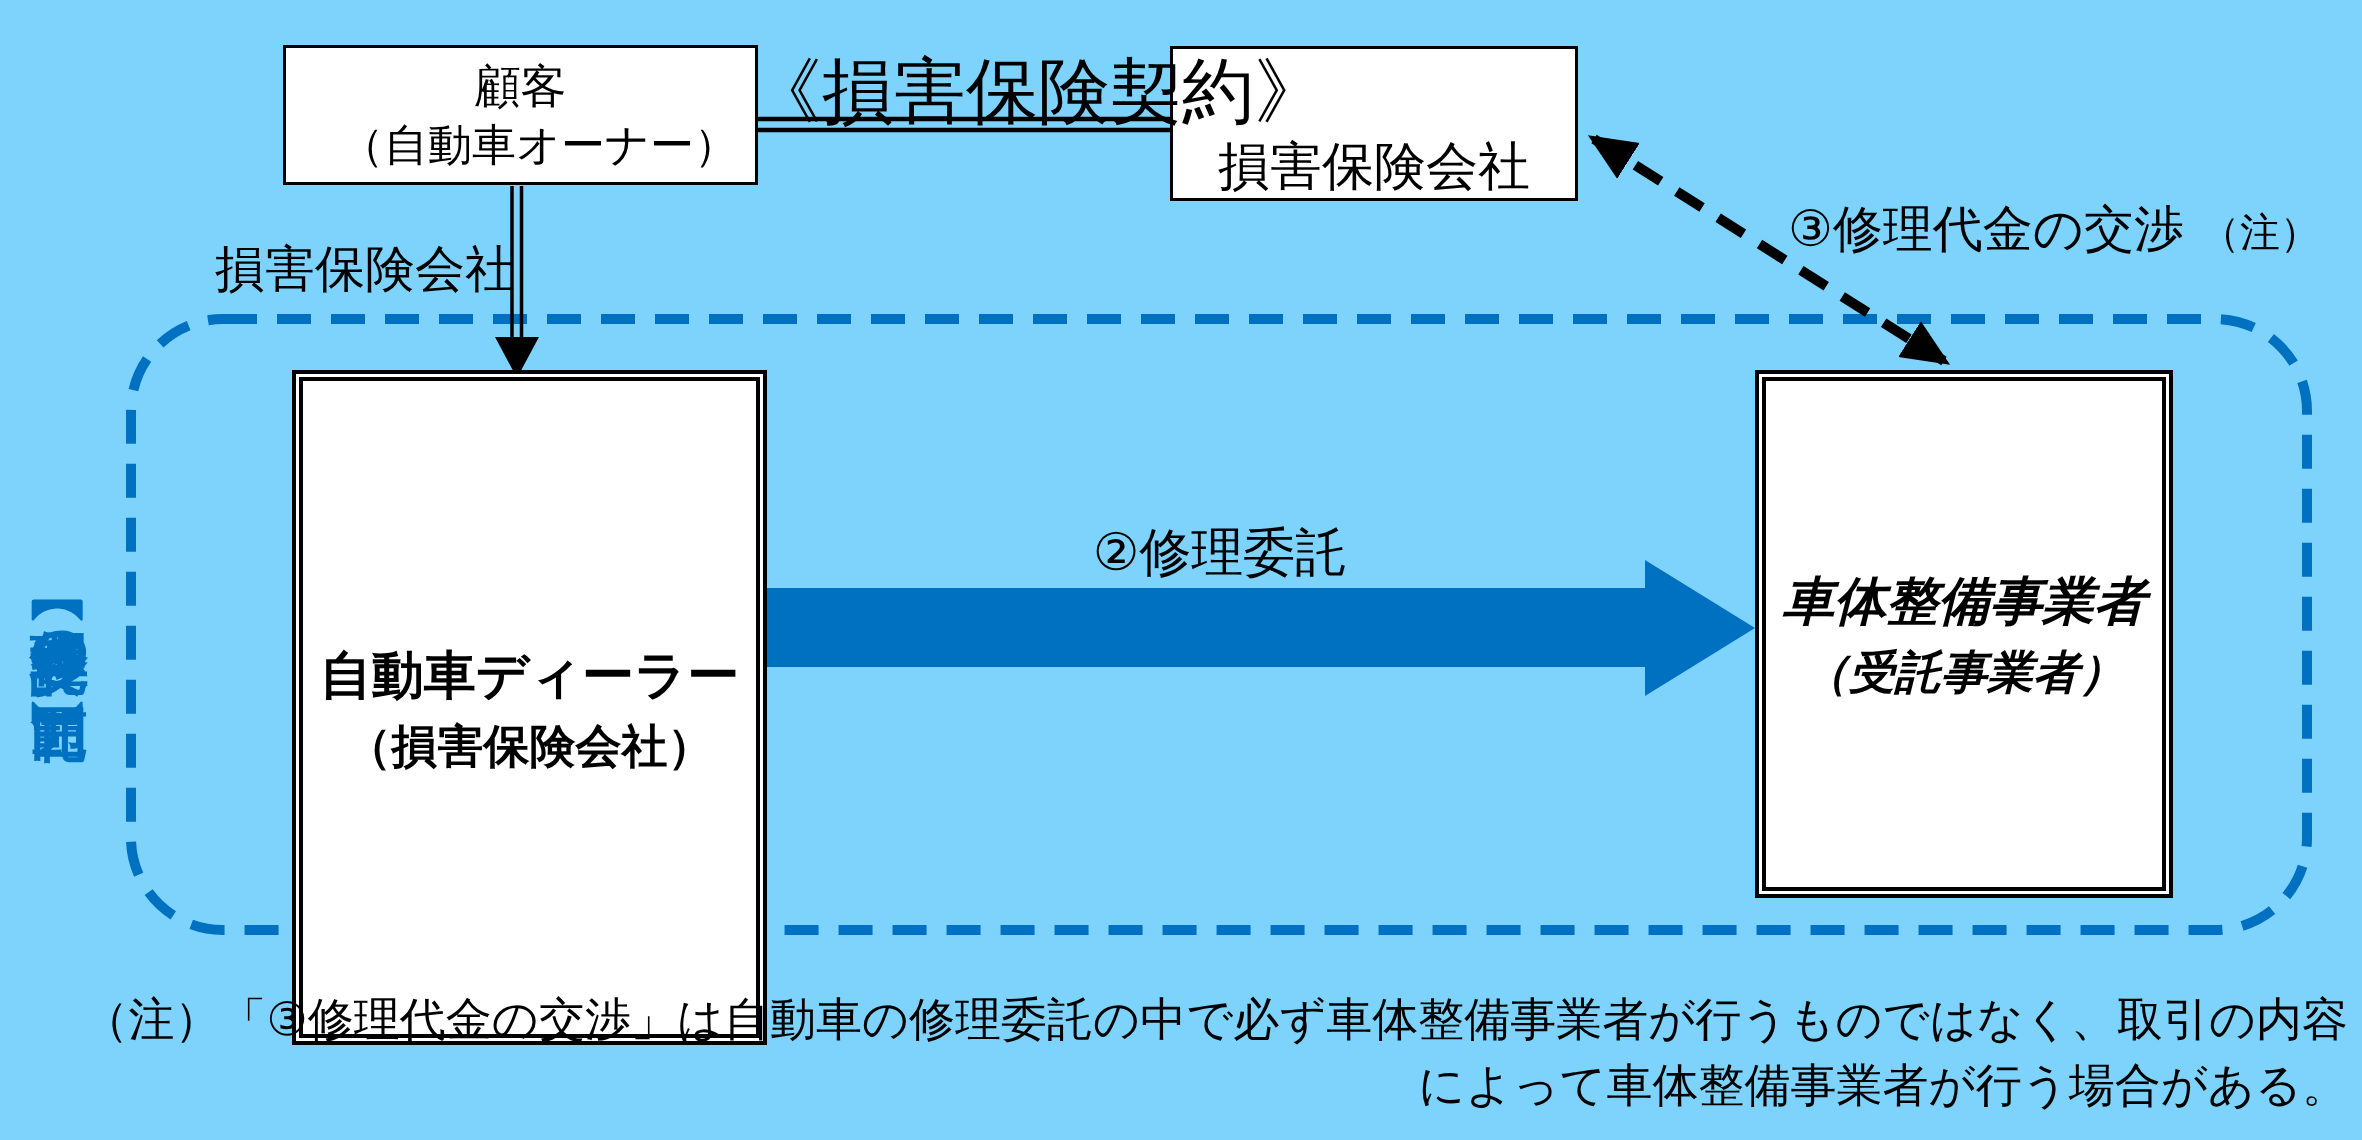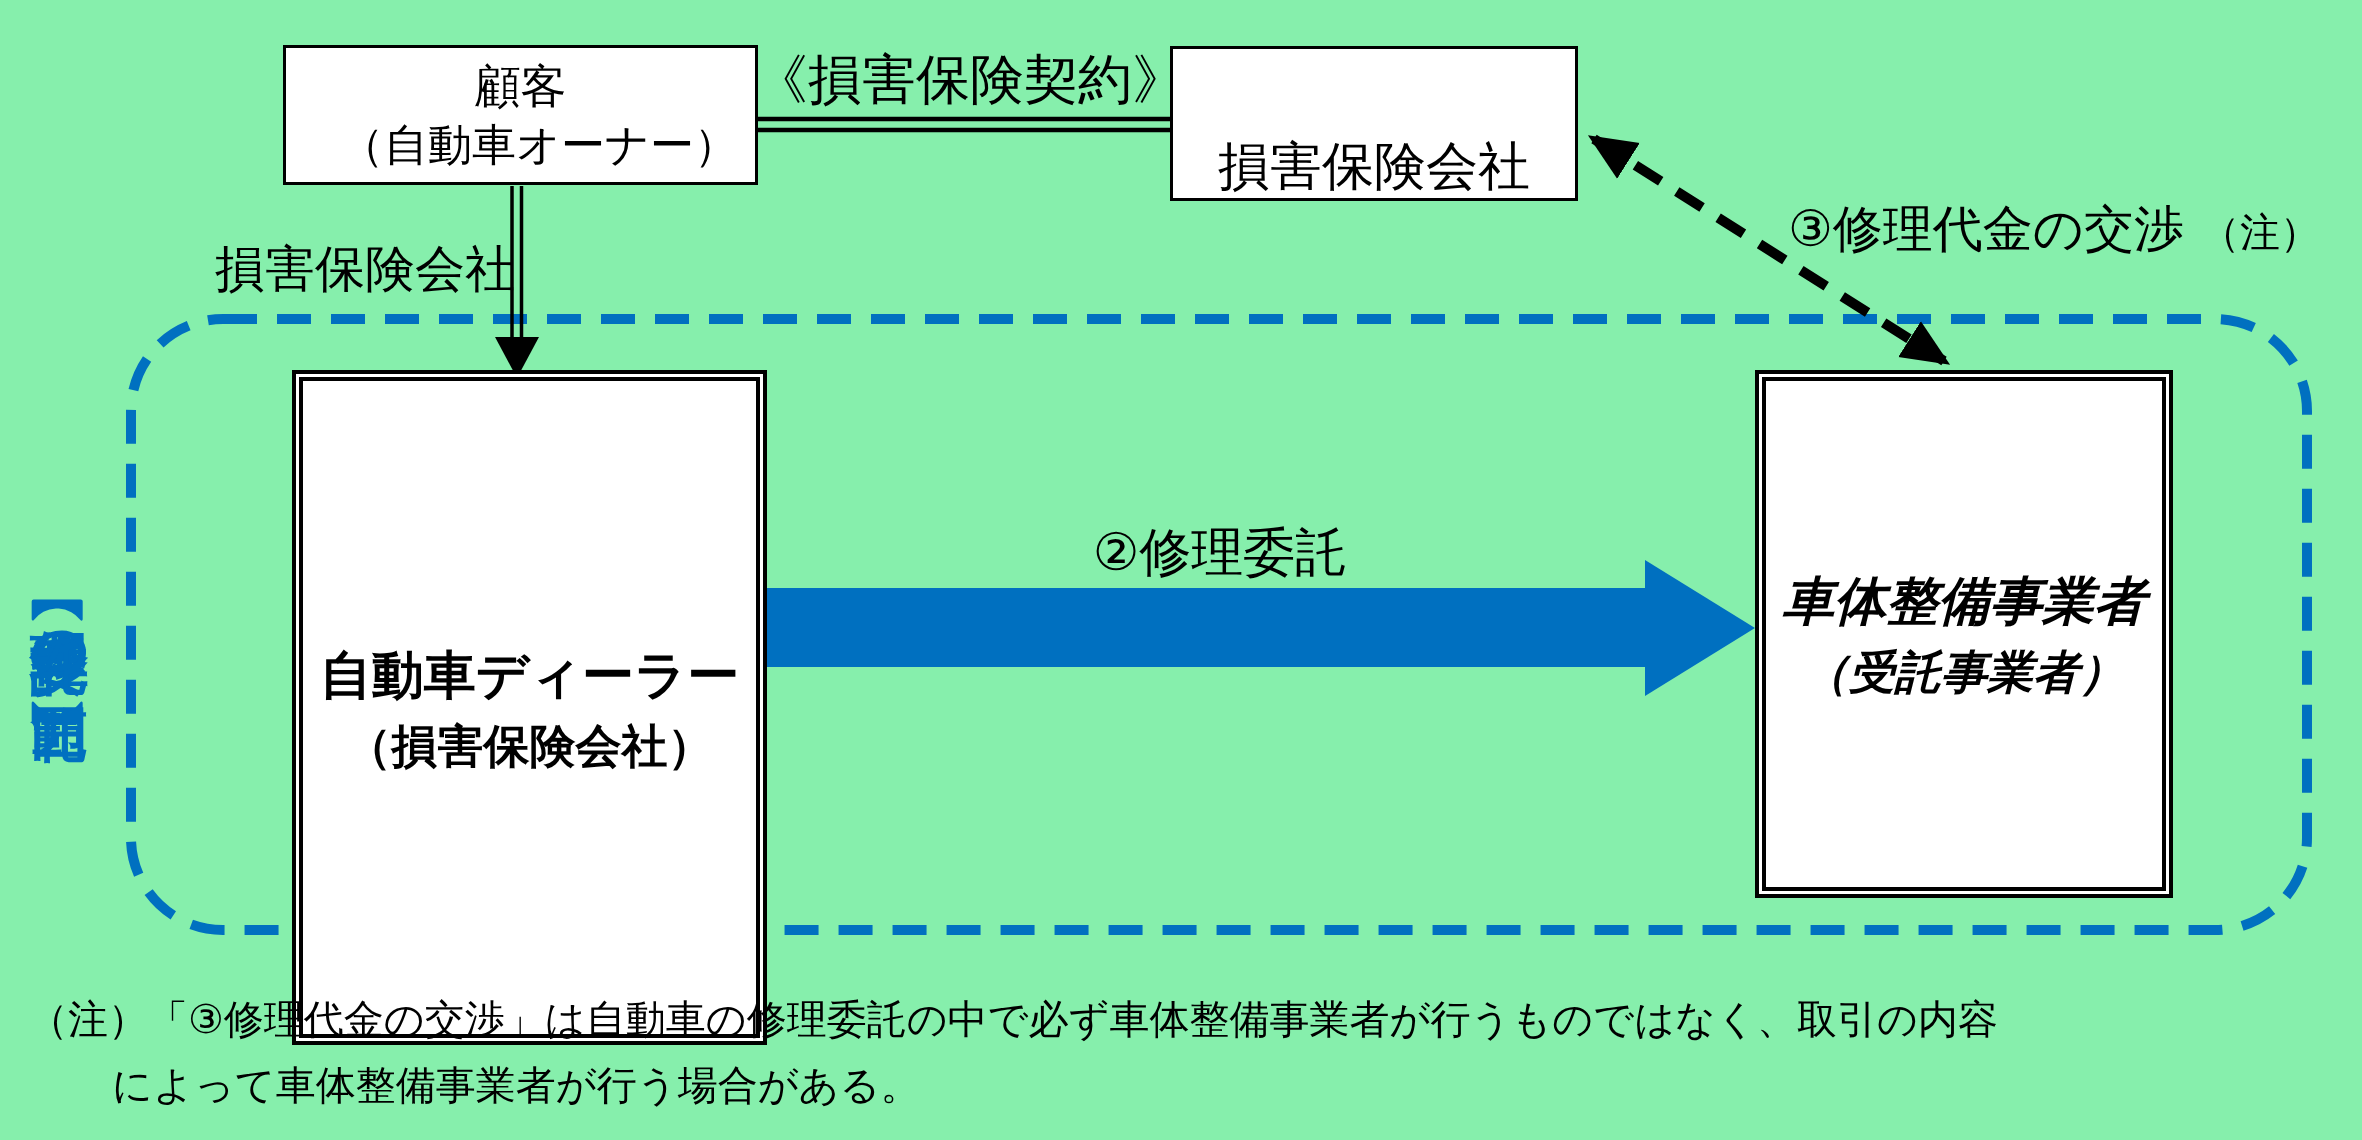--- a/index.html
+++ b/index.html
@@ -2,21 +2,21 @@
 <html style="--accent: #0070C0;"><head>
 <meta charset="utf-8">
 <style>
   :root { --accent: #0070C0; }
   * { box-sizing: border-box; }
   html, body { margin: 0; padding: 0; background: #fff; }
   #canvas {
     position: relative;
     width: 2362px;
     height: 1140px;
-    background: #86efac;
+    background: #7dd3fc;
     font-family: "Liberation Sans", "DejaVu Sans", sans-serif;
     color: #000;
     overflow: hidden;
   }
   #overlay { position: absolute; left: 0; top: 0; z-index: 0; }
 
   
   .scope-rect { fill: none; stroke: var(--accent); stroke-width: 10; stroke-dasharray: 34 20; }
   .dbl  { stroke: #000; stroke-width: 4.5; }
   .thin { stroke: #000; stroke-width: 3.5; }
@@ -43,39 +43,39 @@
 
   #insurer-box { left: 1170px; top: 46px; width: 408px; height: 155px; justify-content: flex-end; padding-top: 24px; }
   #insurer-box .title { font-size: 52px; line-height: 64px; }
 
   #dealer-box    { left: 292px;  top: 370px; width: 475px; height: 675px; }
   #bodyshop-box  { left: 1755px; top: 370px; width: 418px; height: 528px; font-style: italic; }
   .big-title    { font-size: 52px; font-weight: bold; line-height: 76px; }
   .big-subtitle { font-size: 46px; font-weight: bold; line-height: 66px; }
 
   .flow-label { position: absolute; z-index: 2; white-space: nowrap; }
-  #contract-label { left: 750px; top: 44px; width: 440px; text-align: center; font-size: 54px; }
+  #contract-label { left: 750px; top: 44px; width: 440px; text-align: right; font-size: 72px; }
   #step1-label    { left: 215px; top: 236px; font-size: 50px; }
   #step2-label    { left: 1010px; top: 518px; width: 420px; text-align: center; font-size: 52px; }
   #step3-label    { left: 1788px; top: 196px; font-size: 50px; }
   #step3-label .note-ref { font-size: 40px; margin-left: 16px; }
 
   #scope-label {
     position: absolute; left: 18px; top: 318px; width: 84px; height: 612px;
     display: flex; align-items: center; justify-content: center; z-index: 1;
   }
   #scope-label span {
     writing-mode: vertical-rl; text-orientation: mixed;
     font-size: 58px; font-weight: bold; letter-spacing: 2px;
     color: var(--accent); white-space: nowrap;
   }
 
   #note {
     position: absolute; left: 28px; top: 986px; width: 2320px;
-    font-size: 40px; line-height: 66px; z-index: 1;
+    font-size: 46px; line-height: 66px; z-index: 1; text-align: right;
   }
   #note .line2 { padding-left: 84px; }
 </style>
 </head>
 <body>
 
 <div id="canvas">
 
   <svg id="overlay" width="2362" height="1140" viewBox="0 0 2362 1140" xmlns="http://www.w3.org/2000/svg">
     <defs>

